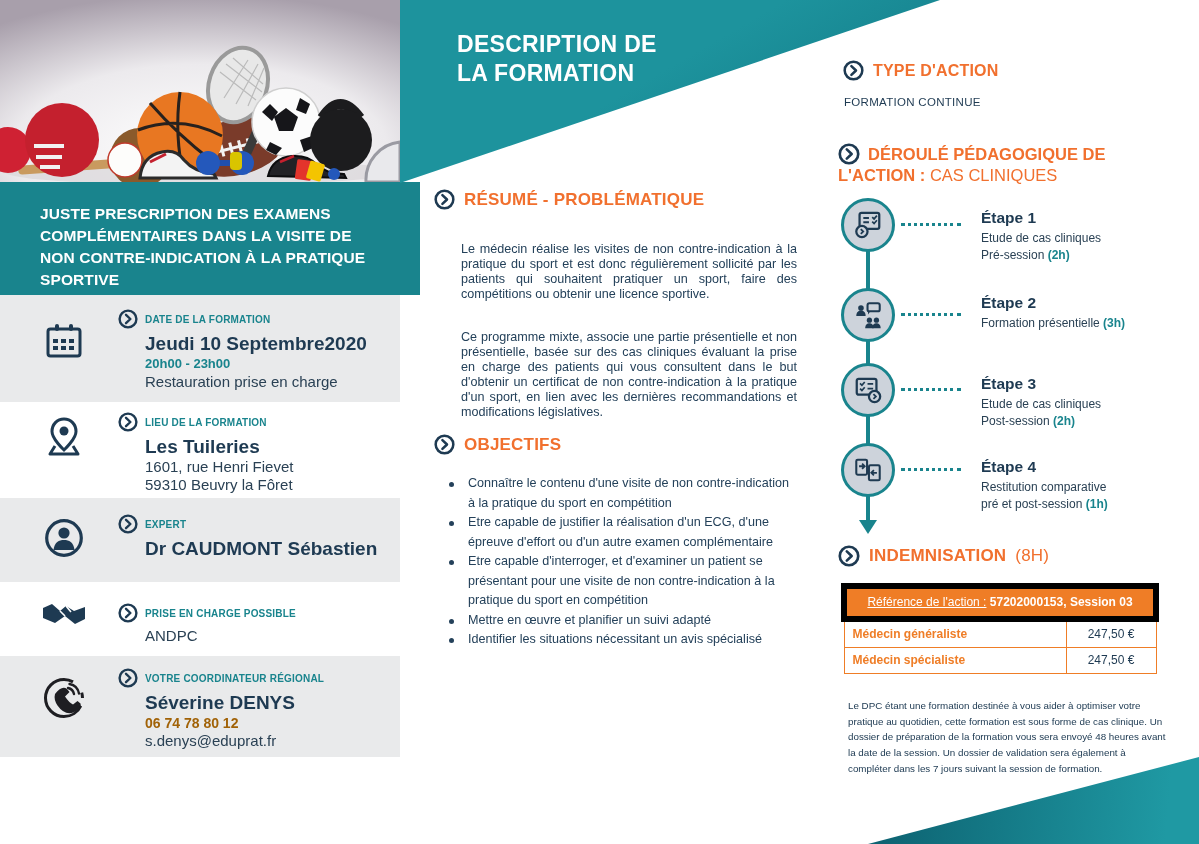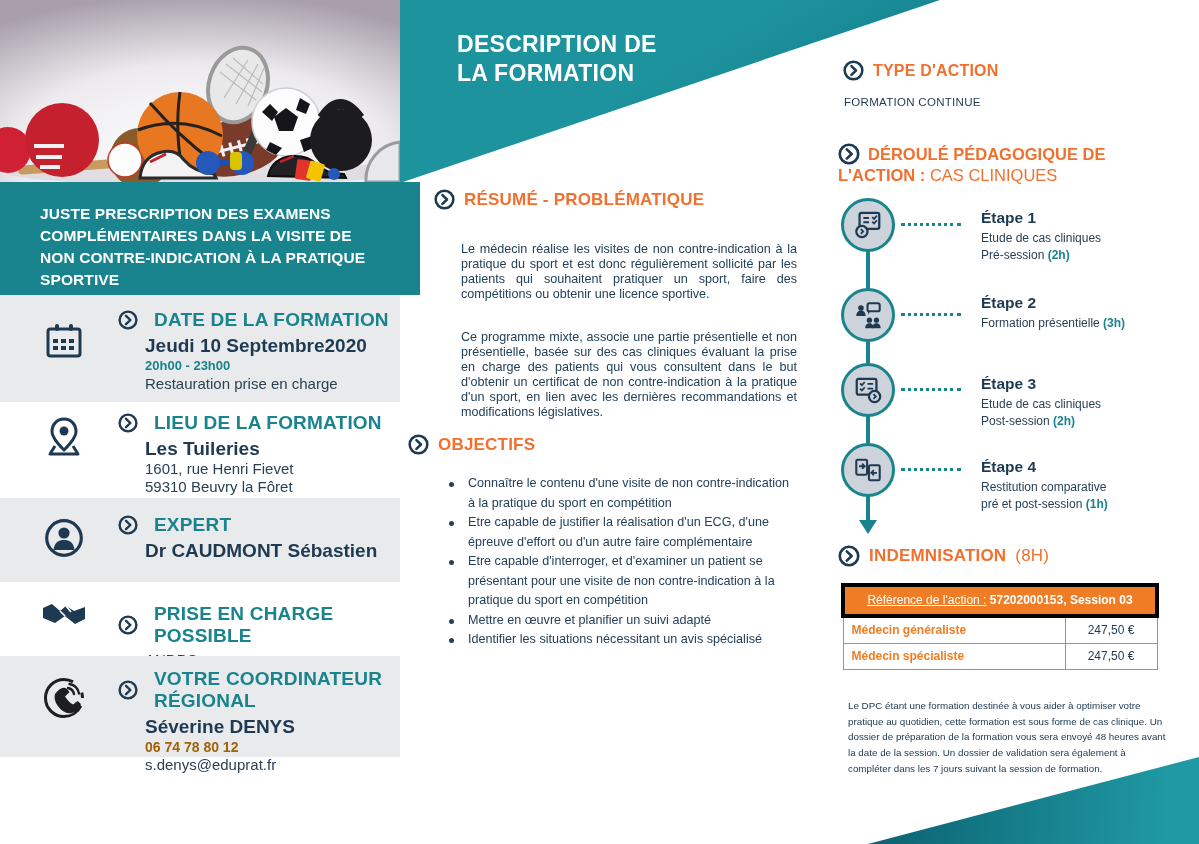--- a/index.html
+++ b/index.html
@@ -16,35 +16,35 @@
   .sec-lieu{top:402px;height:96px;background:#fff;}
   .sec-expert{top:498px;height:84px;background:#e9eaeb;}
   .sec-prise{top:582px;height:65px;background:#fff;padding-left:40px;}
   .sec-coord{top:656px;height:101px;background:#e9eaeb;}
   .icon-slot{position:absolute;left:38px;width:52px;display:flex;justify-content:center;}
   .sec-date .icon-slot{top:28px}.sec-lieu .icon-slot{top:15px}.sec-expert .icon-slot{top:20px}
   .sec-prise .icon-slot{top:17px}.sec-coord .icon-slot{top:20px}
   .sec-body{position:absolute;left:118px;right:8px;}
   .sec-date .sec-body{top:14px}.sec-lieu .sec-body{top:10px}.sec-expert .sec-body{top:16px}
   .sec-prise .sec-body{top:21px}.sec-coord .sec-body{top:12px}
-  .sec-head{display:flex;align-items:center;gap:16px;color:#19848d;font-size:19px;font-weight:700;letter-spacing:.2px;}
+  .sec-head{display:flex;align-items:center;gap:7px;color:#19848d;font-size:10px;font-weight:700;letter-spacing:.2px;}
   .sec-value{margin:4px 0 0 27px;color:#1e3a52;font-size:19px;font-weight:700;}
   .sec-line{margin-left:27px;color:#2a4154;font-size:15px;line-height:18px;}
   .teal-b{color:#19848d;font-weight:700;font-size:13px;}
   .bold-line{font-weight:700;color:#a16207;font-size:14px;}
   
   .mid-header{position:absolute;left:400px;top:0;width:540px;height:183px;
               clip-path:polygon(0 0,100% 0,0 100%);
               background:linear-gradient(150deg,#1d939d 45%,#0f7381 100%);}
   .mid-title{position:absolute;left:445px;top:30px;color:#fff;font-size:23px;line-height:29px;font-weight:700;letter-spacing:.3px;margin-left:12px;}
   .orange-head{display:flex;align-items:center;gap:9px;color:#f1702e;font-weight:700;font-size:17px;letter-spacing:.2px;}
   .resume-head{position:absolute;left:434px;top:189px;}
   .para{position:absolute;left:461px;width:336px;color:#24415a;font-size:12.6px;line-height:15px;text-align:justify;}
   .p1{top:229px}.p2{top:317px}
-  .obj-head{position:absolute;left:408px;top:434px;}
+  .obj-head{position:absolute;left:434px;top:434px;}
   .bullets{position:absolute;left:441px;top:474px;width:356px;margin:0;padding:0;list-style:none;}
   .bullets li{position:relative;padding-left:27px;color:#24415a;font-size:12.6px;line-height:19.5px;}
   .bullets li::before{content:"";position:absolute;left:8px;top:8px;width:5px;height:5px;border-radius:50%;background:#24415a;}
   
   .type-head{position:absolute;left:843px;top:60px;font-size:16px;}
   .type-value{position:absolute;left:844px;top:96px;color:#1e3a52;font-size:11.5px;letter-spacing:.3px;}
   .der-head{position:absolute;left:838px;top:143px;width:330px;color:#f1702e;font-weight:700;font-size:16.5px;line-height:21px;}
   .der-l1{display:flex;gap:8px;align-items:center;}
   .light{font-weight:400;}
   .connector{position:absolute;left:866px;top:226px;width:4px;height:296px;background:#19848d;}
@@ -55,21 +55,21 @@
   .c1{top:198px}.c2{top:288px}.c3{top:363px}.c4{top:443px}
   .dots{position:absolute;left:901px;width:60px;border-top:3px dotted #19848d;}
   .d1{top:223px}.d2{top:313px}.d3{top:388px}.d4{top:468px}
   .step-text{position:absolute;left:981px;color:#1e3a52;}
   .t1{top:209px}.t2{top:294px}.t3{top:375px}.t4{top:458px}
   .step-title{font-size:15.5px;font-weight:700;margin-bottom:3px;}
   .step-line{font-size:12px;line-height:16.5px;color:#2a4154;}
   .dur{color:#19848d;font-weight:700;}
   .indem-head{position:absolute;left:838px;top:545px;font-size:17px;}
   .fee-table{position:absolute;left:841px;top:583px;width:318px;border-collapse:collapse;font-size:12px;}
-  .fee-table th{background:#ef7d26;color:#fff;font-weight:400;padding:6px 12px 7px;border:4px solid #000000;text-align:center;}
+  .fee-table th{background:#ef7d26;color:#fff;font-weight:400;padding:6px 12px 7px;border:6px solid #000000;text-align:center;}
   .ref-label{text-decoration:underline;}
   .ref-value{font-weight:700;}
   .fee-table td{border:1px solid #ef7d26;padding:5px 8px 6px;}
   .fee-label{color:#ef7d26;font-weight:700;text-align:left;width:205px;}
   .fee-amount{color:#1e3a52;text-align:center;}
   .disclaimer{position:absolute;left:848px;top:688px;width:318px;color:#203c54;font-size:9.8px;line-height:15.8px;}
   .corner-triangle{position:absolute;left:868px;top:757px;width:331px;height:87px;
                    background:linear-gradient(95deg,#0d6372 5%,#1f99a3 90%);
                    clip-path:polygon(100% 0,100% 100%,0 100%);}
   .chev{flex:0 0 auto;display:inline-flex;}
@@ -292,21 +292,21 @@
     <span class="chev">
         <svg width="21" height="21" viewBox="0 0 20 20">
           <circle cx="10" cy="10" r="8.4" fill="none" stroke="#1e3a52" stroke-width="2.4"></circle>
           <path d="M8 5.8 L12.4 10 L8 14.2" fill="none" stroke="#1e3a52" stroke-width="2.4" stroke-linecap="round" stroke-linejoin="round"></path>
         </svg>
       </span>
     <span>OBJECTIFS</span>
   </div>
   <ul class="bullets">
     <li>Connaître le contenu d'une visite de non contre-indication à la pratique du sport en compétition</li>
-    <li>Etre capable de justifier la réalisation d'un ECG, d'une épreuve d'effort ou d'un autre faire complémentaire</li>
+    <li>Etre capable de justifier la réalisation d'un ECG, d'une épreuve d'effort ou d'un autre examen complémentaire</li>
     <li>Etre capable d'interroger, et d'examiner un patient se présentant pour une visite de non contre-indication à la pratique du sport en compétition</li>
     <li>Mettre en œuvre et planifier un suivi adapté</li>
     <li>Identifier les situations nécessitant un avis spécialisé</li>
   </ul>
 
   <div class="orange-head type-head">
     <span class="chev">
         <svg width="21" height="21" viewBox="0 0 20 20">
           <circle cx="10" cy="10" r="8.4" fill="none" stroke="#1e3a52" stroke-width="2.4"></circle>
           <path d="M8 5.8 L12.4 10 L8 14.2" fill="none" stroke="#1e3a52" stroke-width="2.4" stroke-linecap="round" stroke-linejoin="round"></path>

